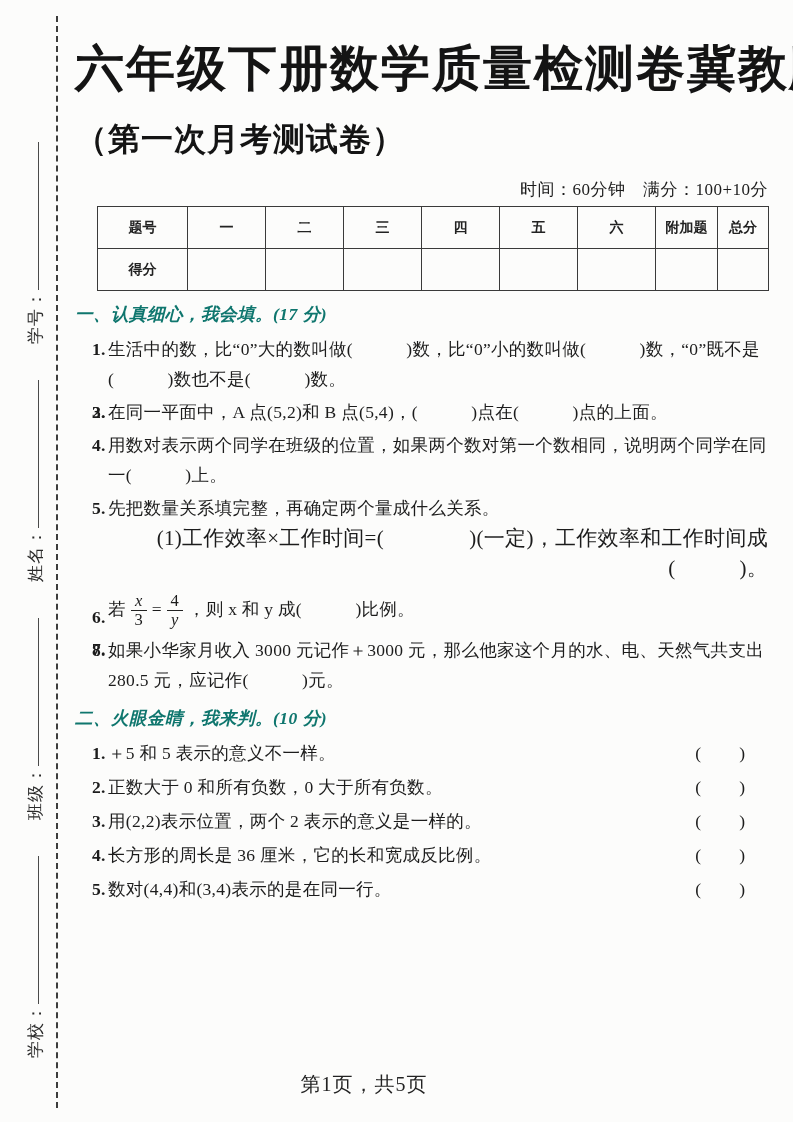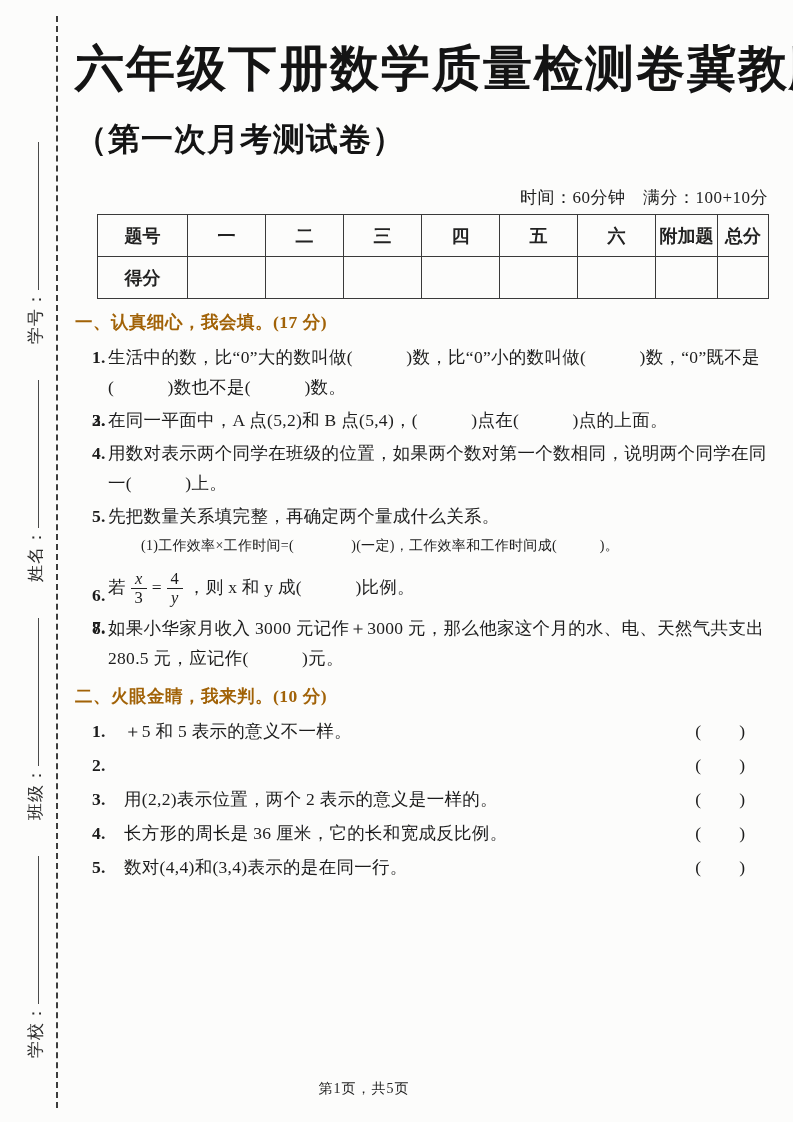--- a/index.html
+++ b/index.html
@@ -41,65 +41,65 @@
     margin:36px 0 0 0;text-align:right;
     font-size:49px;font-weight:bold;letter-spacing:2px;
     color:#141414;white-space:nowrap;
   }
   .subtitle{
     margin:16px 0 0 0;text-align:left;
     font-size:32px;font-weight:bold;letter-spacing:1px;
     color:#141414;
   }
   .meta{
-    margin:24px 0 5px 0;text-align:right;
+    margin:16px 0 5px 0;text-align:right;
     font-size:17px;letter-spacing:.5px;
   }
   table.score{
     border-collapse:collapse;table-layout:fixed;
     margin-left:22px;width:671px;
   }
   table.score td{
     border:1.6px solid #3a3a3a;
     height:41px;text-align:center;vertical-align:middle;
-    font-size:18px;font-weight:bold;color:#222;
+    font-size:14px;font-weight:bold;color:#222;
     padding:0;
   }
   .sec-heading{
-    font-size:17.5px;font-weight:bold;color:#a16207;
-    margin:10px 0 7px 0;line-height:26px;letter-spacing:.5px;
+    font-size:17.5px;font-weight:bold;color:#0f766e;
+    margin:10px 0 7px 0;line-height:26px;letter-spacing:.5px;font-style:italic;
   }
   .q{
     position:relative;padding-left:33px;
     font-size:17.5px;line-height:30px;margin-bottom:3px;
     letter-spacing:.3px;
   }
   .qnum{
     position:absolute;left:17px;top:0;font-weight:bold;
   }
-  .q-sub{padding-left:56px;text-indent:-23px;font-size:14px;line-height:30px;letter-spacing:.3px;}
+  .q-sub{padding-left:56px;text-indent:-23px;font-size:21px;line-height:30px;letter-spacing:.3px;text-align:right;}
   .q-frac{line-height:46px;margin-bottom:2px;}
   .q-frac .qnum{top:8px;}
   .frac{
     display:inline-flex;flex-direction:column;align-items:center;
     vertical-align:middle;line-height:1.15;font-size:16.5px;
   }
   .fnum{border-bottom:1.6px solid #222;padding:0 4px;}
   .fden{padding:0 4px;}
   .it{font-style:italic;}
   .q2{
     display:flex;align-items:baseline;
     font-size:17.5px;line-height:30px;margin-bottom:4px;
     padding-left:33px;position:relative;letter-spacing:.3px;
   }
-  .q2 .q2text{flex:0 1 auto;margin-left:16px;}
+  .q2 .q2text{flex:0 1 auto;}
   .q2 .ans{margin-left:auto;padding-right:22px;white-space:nowrap;letter-spacing:1px;}
   .footer{
     position:absolute;left:0;bottom:24px;width:728px;
-    text-align:center;font-size:14px;color:#222;letter-spacing:1px;
+    text-align:center;font-size:20px;color:#222;letter-spacing:1px;
   }
 </style>
 </head>
 <body>
 
 <div class="page">
 
   <div class="seal-dash"></div>
   <div class="seal-strip">
     <span class="seal-field">
@@ -209,20 +209,21 @@
 
     <div class="sec-heading">二、火眼金睛，我来判。(10 分)</div>
 
     <div class="q2">
       <span class="qnum">1.</span>
       <span class="q2text">＋5 和 5 表示的意义不一样。</span>
       <span class="ans">(　　)</span>
     </div>
     <div class="q2">
       <span class="qnum">2.</span>
+      <span class="q2text">正数大于 0 和所有负数，0 大于所有负数。</span>
       <span class="ans">(　　)</span>
     </div>
     <div class="q2">
       <span class="qnum">3.</span>
       <span class="q2text">用(2,2)表示位置，两个 2 表示的意义是一样的。</span>
       <span class="ans">(　　)</span>
     </div>
     <div class="q2">
       <span class="qnum">4.</span>
       <span class="q2text">长方形的周长是 36 厘米，它的长和宽成反比例。</span>

